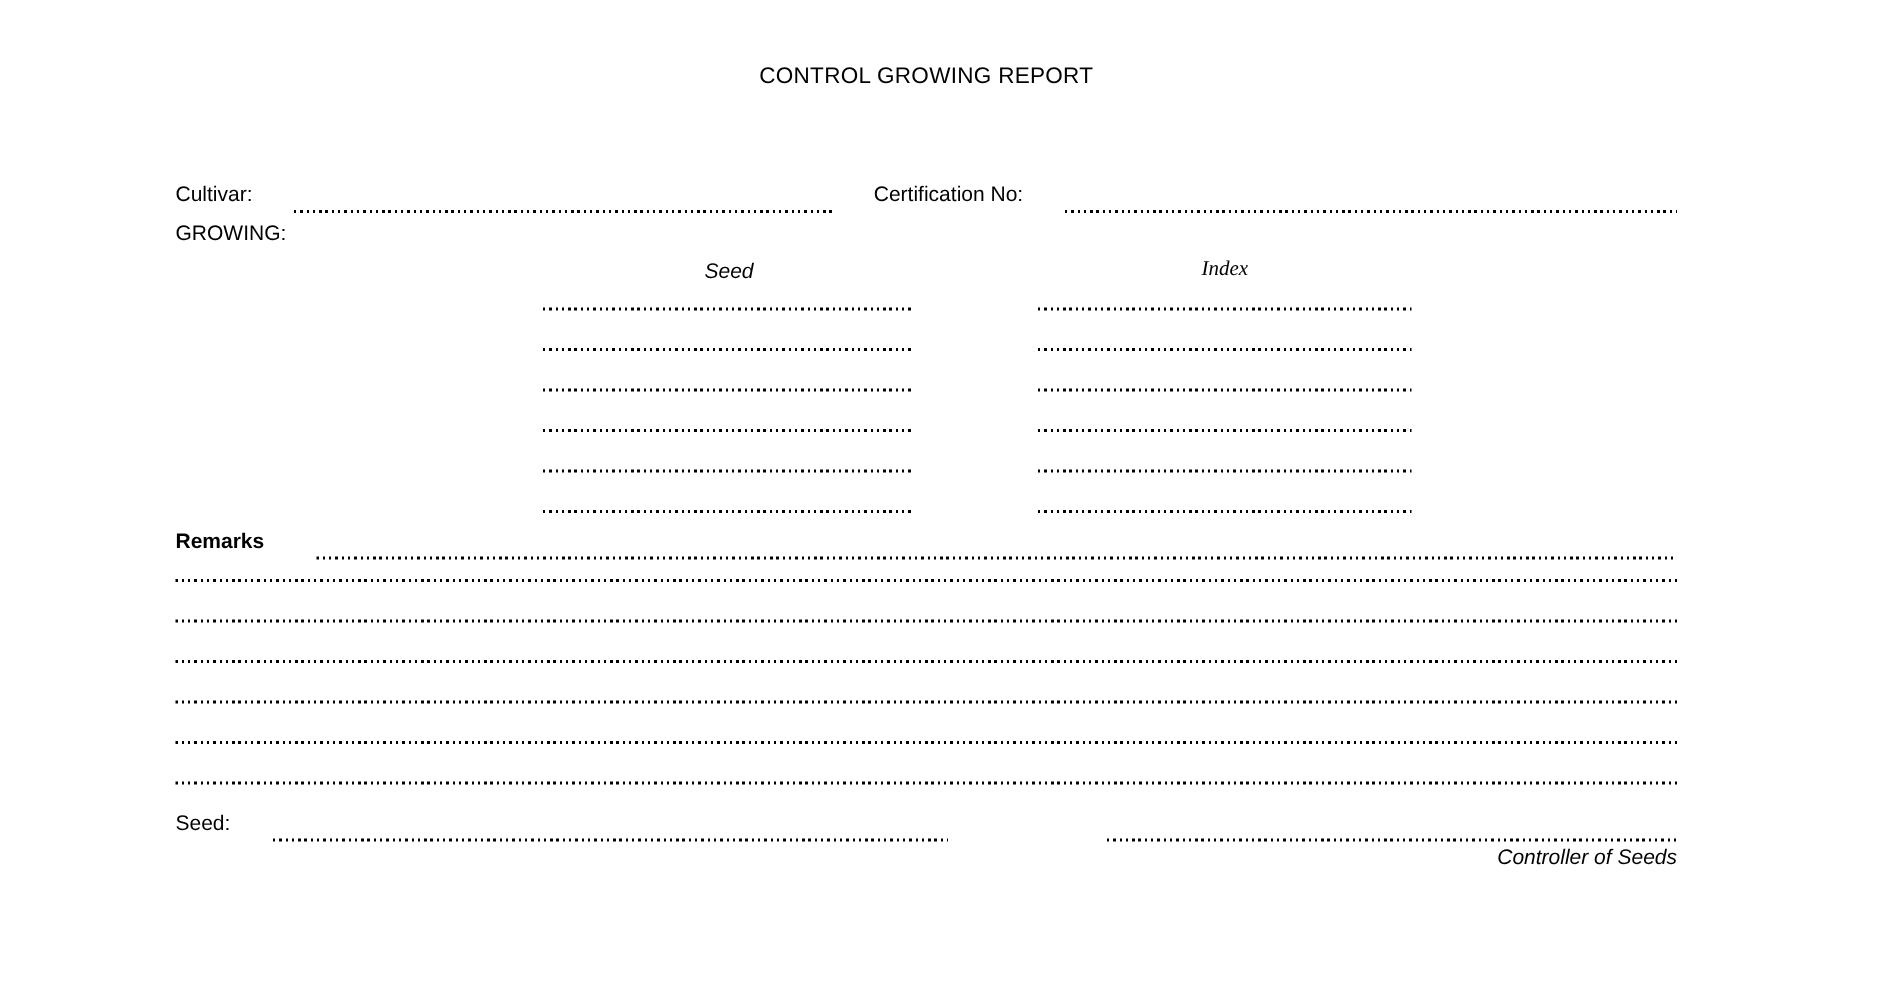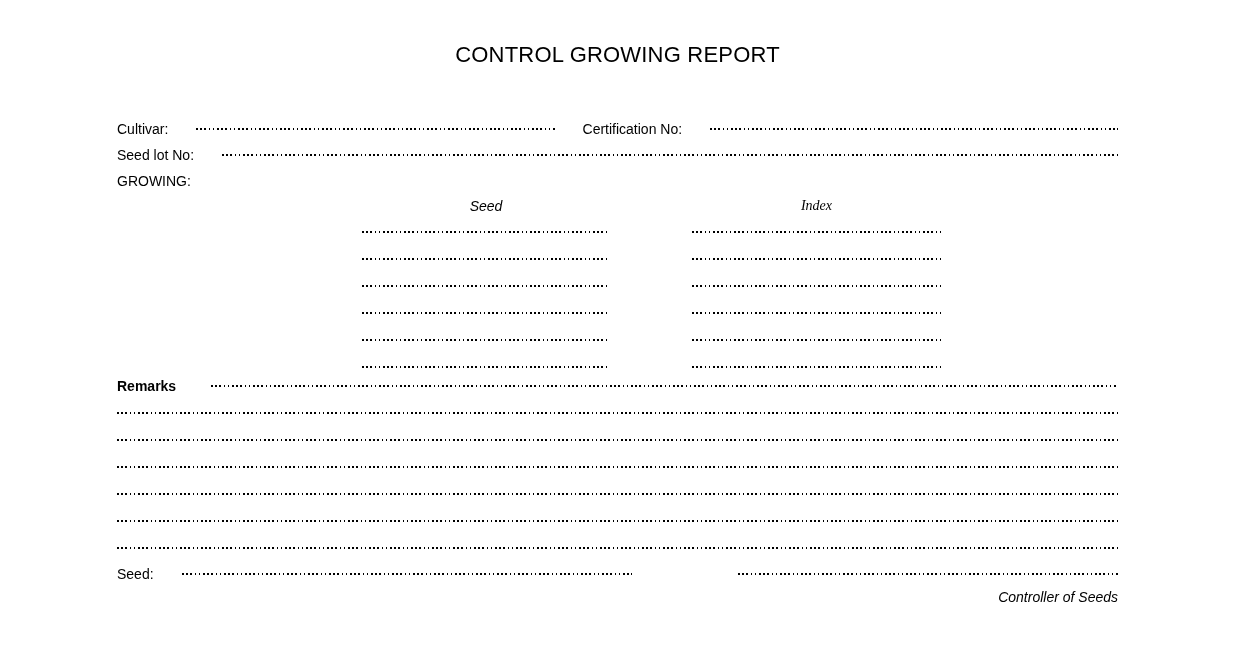--- a/index.html
+++ b/index.html
@@ -16,33 +16,33 @@
     font-family: "Liberation Sans", "DejaVu Sans", sans-serif;
     font-size: 14px;
     overflow: hidden;
   }
   .title {
     position: absolute;
     top: 42px;
     left: 117px;
     right: 141px;
     text-align: center;
-    font-size: 22px;
+    font-size: 15px;
     letter-spacing: 0.2px;
     white-space: nowrap;
   }
   .content {
     position: absolute;
     top: 116px;
     left: 117px;
     width: 1001px;
   }
   .row {
     display: flex;
-    align-items: center;
+    align-items: flex-end;
     height: 26px;
     line-height: 26px;
     white-space: nowrap;
     gap: 28px;
   }
   .label { flex: 0 0 auto; }
   .dots {
     height: 2px;
     background-image: repeating-linear-gradient(90deg, #000 0 1.6px, transparent 1.6px 4.2px);
   }
@@ -90,24 +90,20 @@
 
   <div class="content">
 
     <div class="row">
       <span class="label">Cultivar:</span>
       <span class="dots" style="flex:389 1 0;"></span>
       <span class="label">Certification No:</span>
       <span class="dots" style="flex:443 1 0;"></span>
     </div>
 
-    <div class="row">
-      <span class="label">Seed lot No:</span>
-      <span class="dots grow"></span>
-    </div>
 
     <div class="row">
       <span class="label">GROWING:</span>
     </div>
 
     <div class="defects-columns">
       <div class="defect-col-kind">
         <div class="col-header">Seed</div>
         <div id="kind-rows">
             <div class="dotrow">

